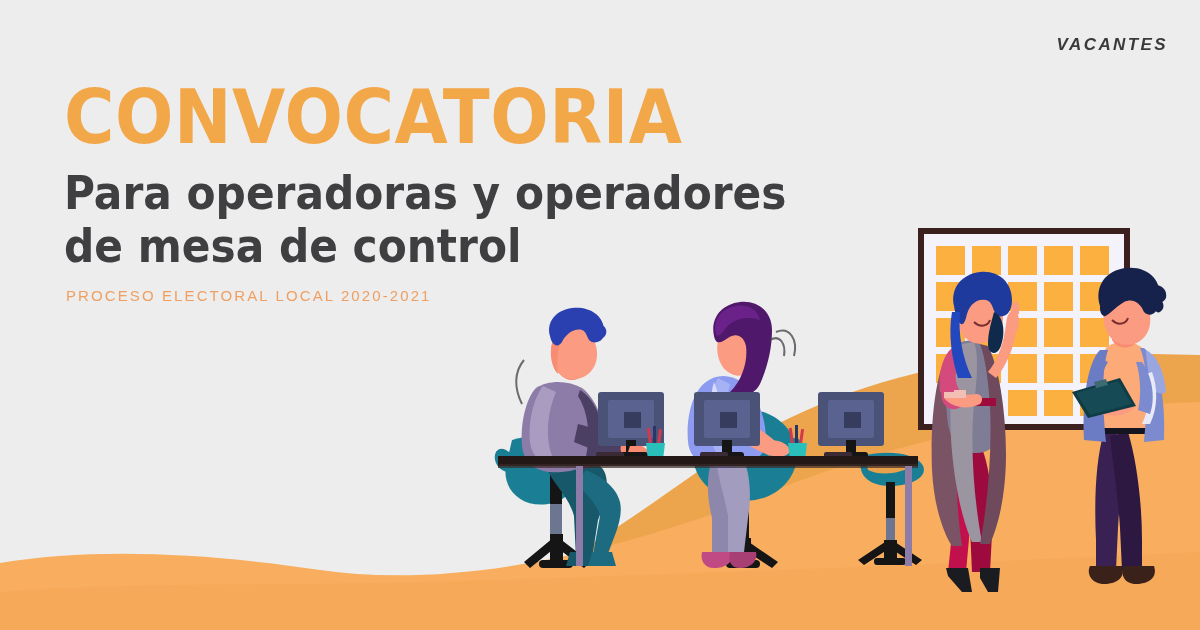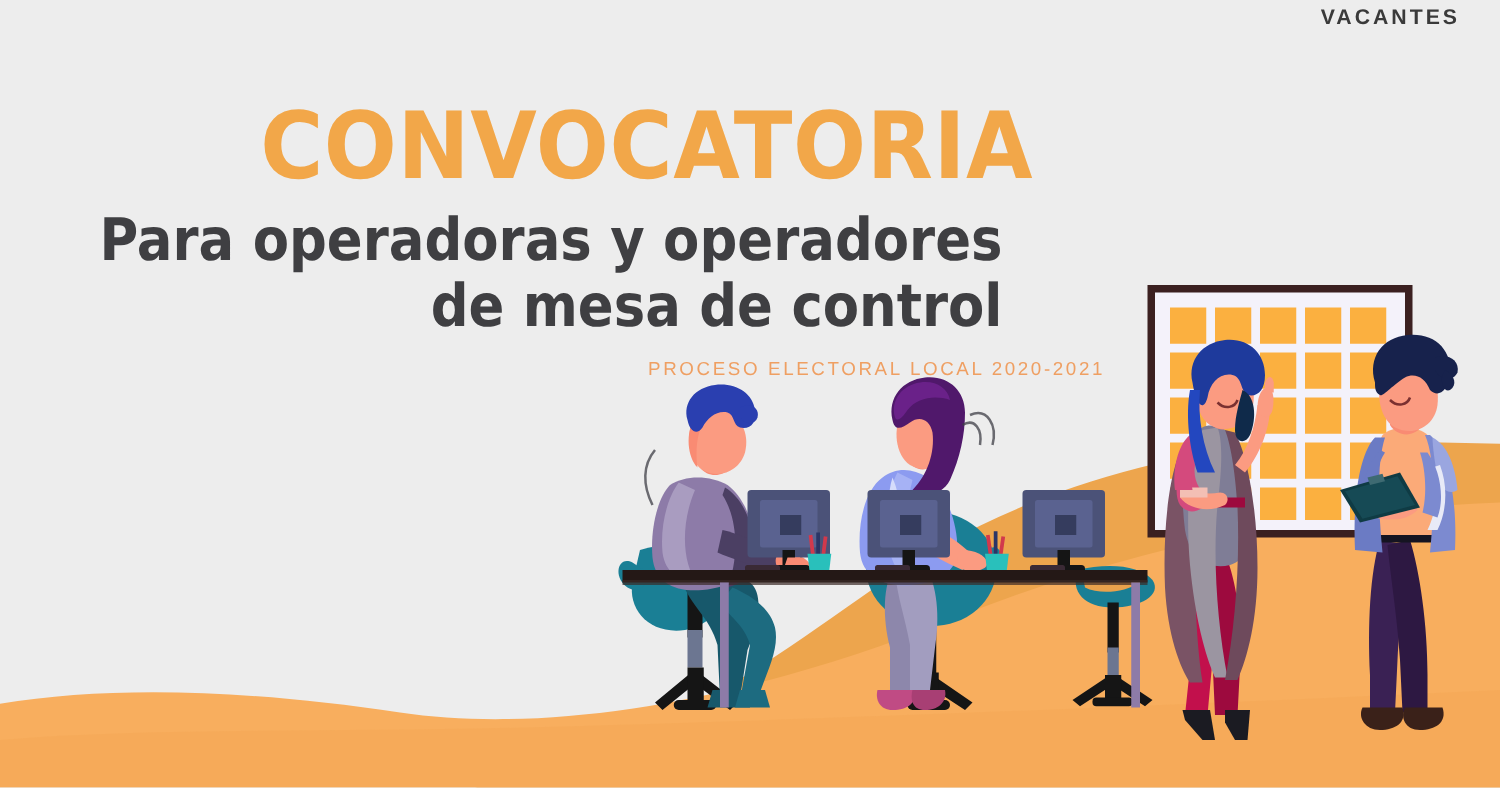--- a/index.html
+++ b/index.html
@@ -15,26 +15,27 @@
     width:1200px; height:630px;
     background:#ededed;
     overflow:hidden;
   }
   
   .bg-svg { position:absolute; left:0; top:0; width:1200px; height:630px; display:block; }
   .illo-svg { position:absolute; left:0; top:0; width:1200px; height:630px; display:block; }
 
   
   .vacantes {
-    position:absolute; right:32px; top:4px;
+    position:absolute; right:32px; top:35px;
     font-size:17px; font-weight:bold;
     letter-spacing:2.4px;
     color:#3a3a3a;
-  }
-  .textblock { position:absolute; left:64px; top:82px; width:820px;text-align:right; }
+    font-style:italic;
+  }
+  .textblock { position:absolute; left:64px; top:82px; width:820px; }
   .headline {
     font-family:"DejaVu Sans", sans-serif;
     font-size:74px;
     font-weight:bold;
     letter-spacing:0.5px;
     line-height:0.95;
     color:#f2a749;
     margin:0 0 14px 0;
     transform:scaleX(0.93);
     transform-origin:left center;

